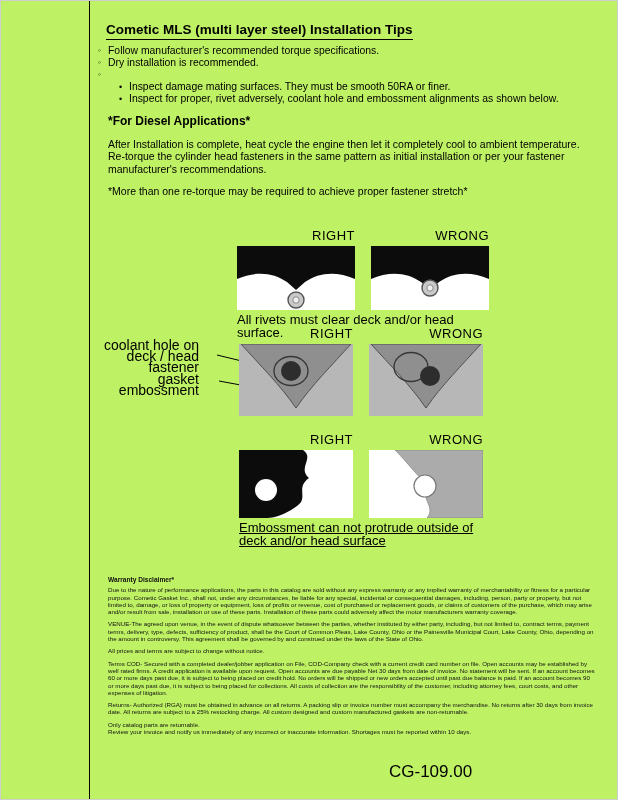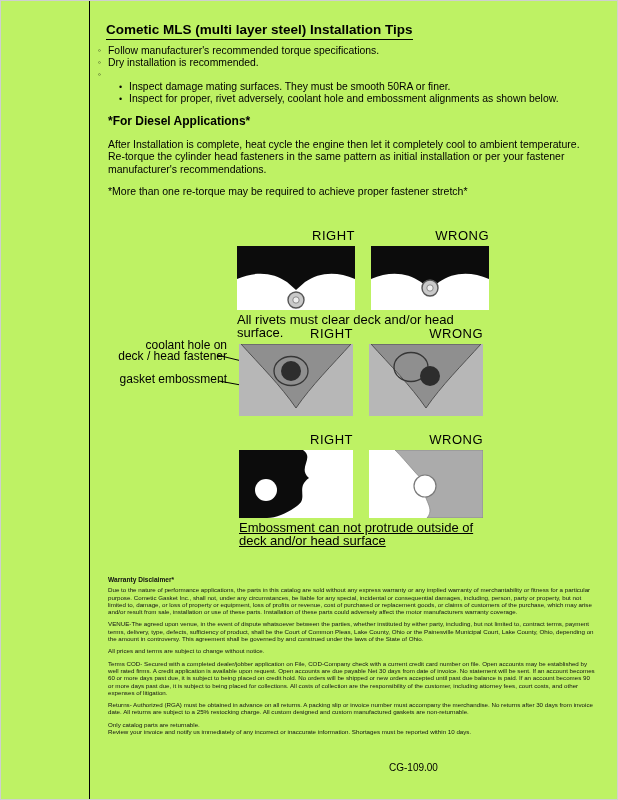--- a/index.html
+++ b/index.html
@@ -25,29 +25,29 @@
   .marker.m2 { font-size:9px; line-height:12px; }
   .bullet.l2 { margin-left:21px; }
 
   .diesel { position:absolute; left:107px; top:114px; width:489px; font-size:10.5px; line-height:12.6px; }
   .diesel h2 { font-size:12px; font-weight:bold; margin-bottom:10px; }
   .diesel p { margin-bottom:10px; }
 
   .fig-label { position:absolute; text-align:right; font-size:13px; letter-spacing:.5px; }
   .fig { position:absolute; line-height:0; }
   .fig-caption { position:absolute; font-size:13px; line-height:12.5px; }
-  .callout { position:absolute; left:116px; width:110px; text-align:right; font-size:12px; line-height:11px; }
+  .callout { position:absolute; left:88px; width:110px; text-align:right; font-size:14px; line-height:11px; }
   .leader { position:absolute; left:214px; top:348px; }
 
   .legal { position:absolute; left:107px; top:575px; width:487px; font-size:6.2px; line-height:7.3px; color:#111; }
   .legal .lg-title { font-size:6.6px; font-weight:bold; margin-bottom:3px; }
   .legal p { margin-bottom:5px; }
   .legal p.tight { margin-bottom:0; }
 
-  .footer { position:absolute; left:388px; top:761px; font-size:10px; }
+  .footer { position:absolute; left:388px; top:761px; font-size:17px; }
 </style>
 </head>
 <body>
 
 <div class="page">
   <div class="rule"></div>
 
   <h1 class="title">Cometic MLS (multi layer steel) Installation Tips</h1>
 
   <div class="bullets">

